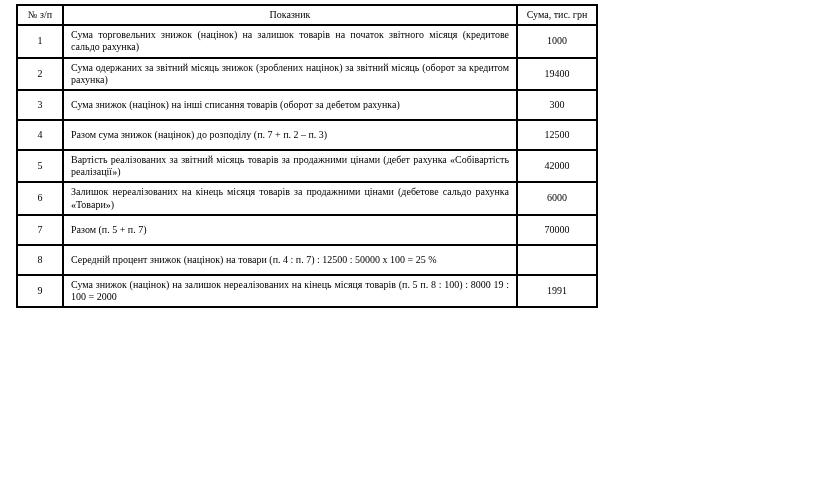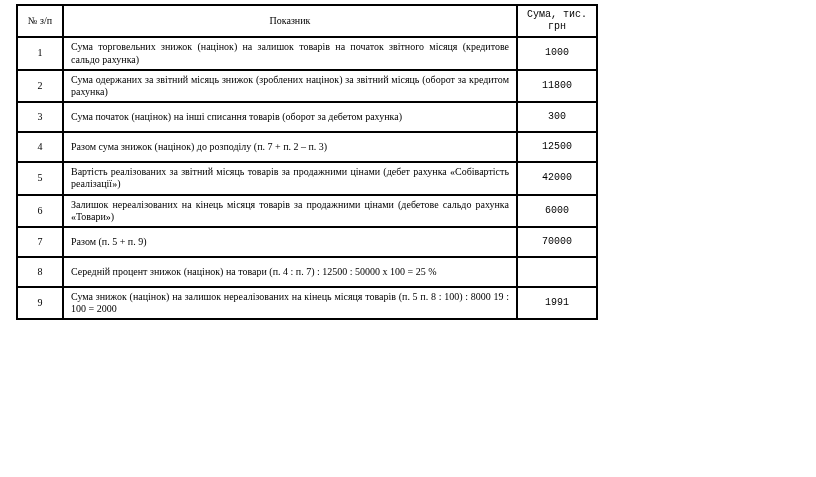--- a/index.html
+++ b/index.html
@@ -23,21 +23,21 @@
     font-size: 10px;
     line-height: 1.22;
   }
   table.doc-table td, table.doc-table th {
     border: 2px solid #000000;
     vertical-align: middle;
     font-weight: normal;
   }
   .c-num  { width: 36px;  text-align: center; padding: 2px 2px; }
   .c-ind  { width: 438px; text-align: justify; padding: 3px 7px; }
-  .c-sum  { width: 70px;  text-align: center; padding: 2px 4px; font-family: Liberation Mono, monospace; }
+  .c-sum  { width: 70px;  text-align: center; padding: 2px 4px; }
   th.c-num, th.c-ind, th.c-sum { text-align: center; padding: 3px 4px; }
   tr.body-row td { height: 22px; }
 </style>
 </head>
 <body>
 
 <table class="doc-table">
   <thead>
     <tr>
       <th class="c-num">№ з/п</th>
@@ -47,45 +47,45 @@
   </thead>
   <tbody>
     <tr class="body-row">
       <td class="c-num">1</td>
       <td class="c-ind">Сума торговельних знижок (націнок) на залишок товарів на початок звітного місяця (кредитове сальдо рахунка)</td>
       <td class="c-sum">1000</td>
     </tr>
     <tr class="body-row">
       <td class="c-num">2</td>
       <td class="c-ind">Сума одержаних за звітний місяць знижок (зроблених націнок) за звітний місяць (оборот за кредитом рахунка)</td>
-      <td class="c-sum">11800</td>
+      <td class="c-sum">19400</td>
     </tr>
     <tr class="body-row">
       <td class="c-num">3</td>
-      <td class="c-ind">Сума початок (націнок) на інші списання товарів (оборот за дебетом рахунка)</td>
+      <td class="c-ind">Сума знижок (націнок) на інші списання товарів (оборот за дебетом рахунка)</td>
       <td class="c-sum">300</td>
     </tr>
     <tr class="body-row">
       <td class="c-num">4</td>
       <td class="c-ind">Разом сума знижок (націнок) до розподілу (п. 7 + п. 2 – п. 3)</td>
       <td class="c-sum">12500</td>
     </tr>
     <tr class="body-row">
       <td class="c-num">5</td>
       <td class="c-ind">Вартість реалізованих за звітний місяць товарів за продажними цінами (дебет рахунка «Собівартість реалізації»)</td>
       <td class="c-sum">42000</td>
     </tr>
     <tr class="body-row">
       <td class="c-num">6</td>
       <td class="c-ind">Залишок нереалізованих на кінець місяця товарів за продажними цінами (дебетове сальдо рахунка «Товари»)</td>
       <td class="c-sum">6000</td>
     </tr>
     <tr class="body-row">
       <td class="c-num">7</td>
-      <td class="c-ind">Разом (п. 5 + п. 9)</td>
+      <td class="c-ind">Разом (п. 5 + п. 7)</td>
       <td class="c-sum">70000</td>
     </tr>
     <tr class="body-row">
       <td class="c-num">8</td>
       <td class="c-ind">Середній процент знижок (націнок) на товари (п. 4 : п. 7) : 12500 : 50000 х 100 = 25 %</td>
       <td class="c-sum"></td>
     </tr>
     <tr class="body-row">
       <td class="c-num">9</td>
       <td class="c-ind">Сума знижок (націнок) на залишок нереалізованих на кінець місяця товарів (п. 5 п. 8 : 100) : 8000 19 : 100 = 2000</td>

